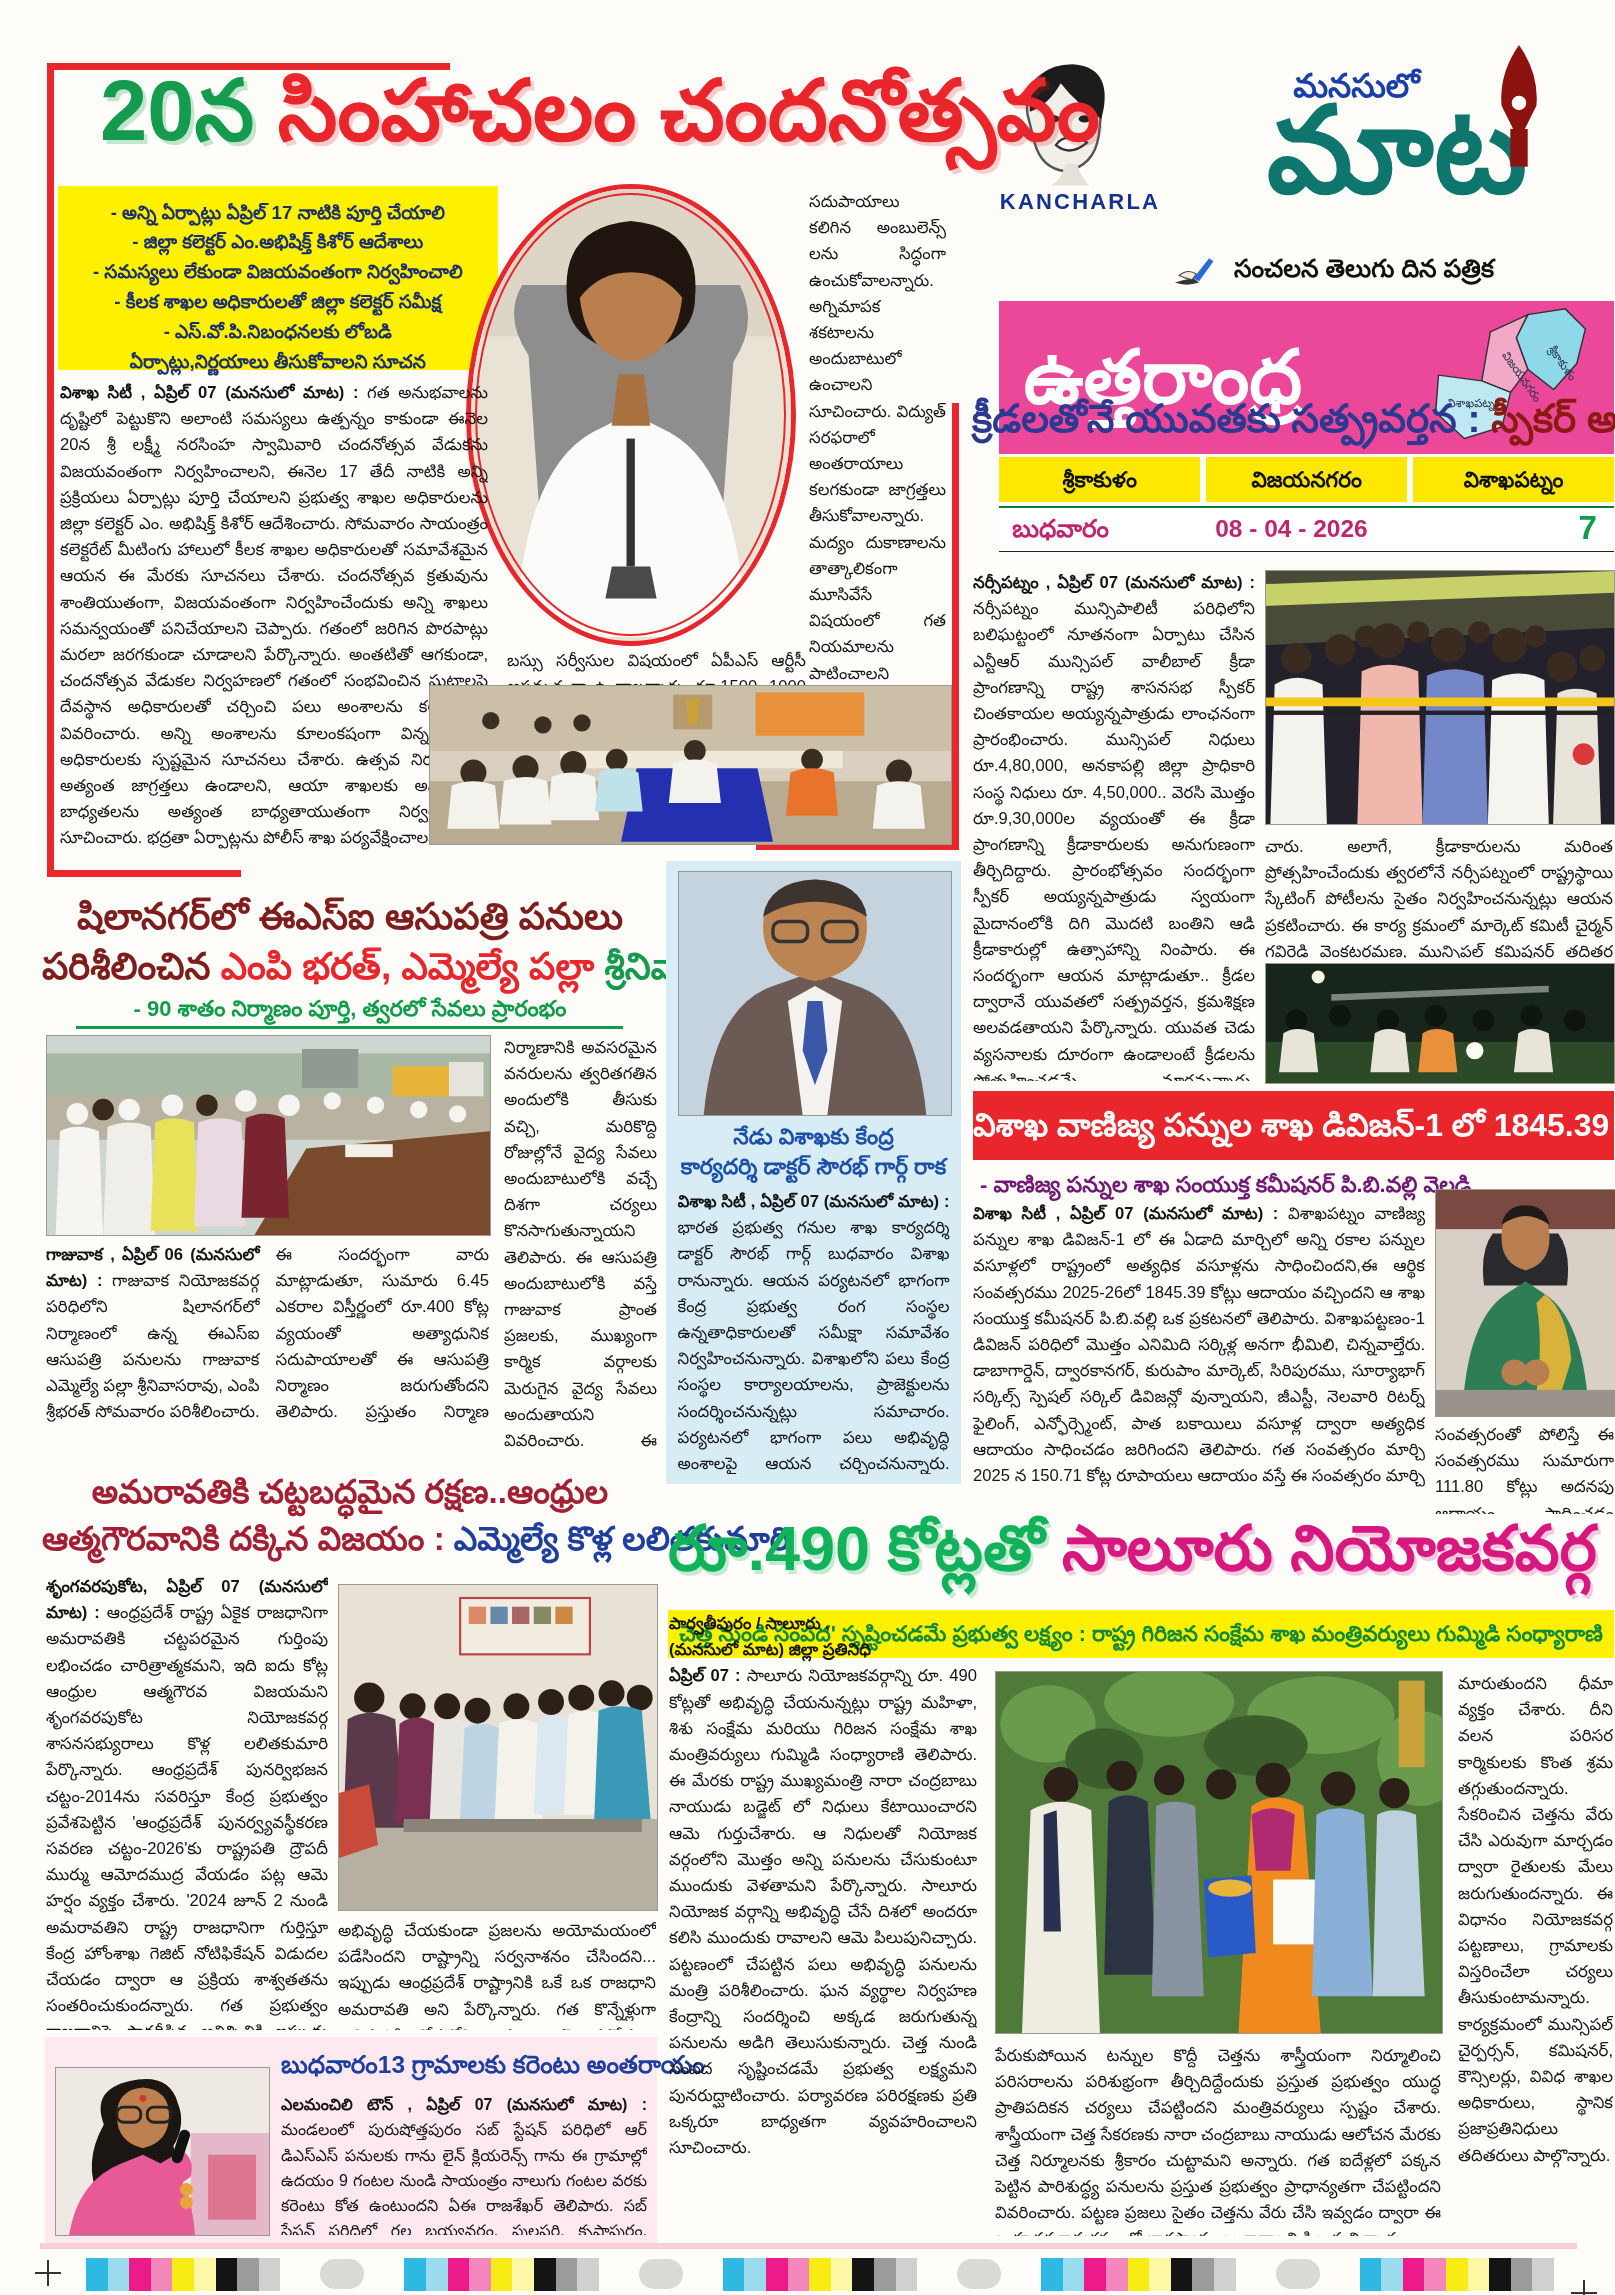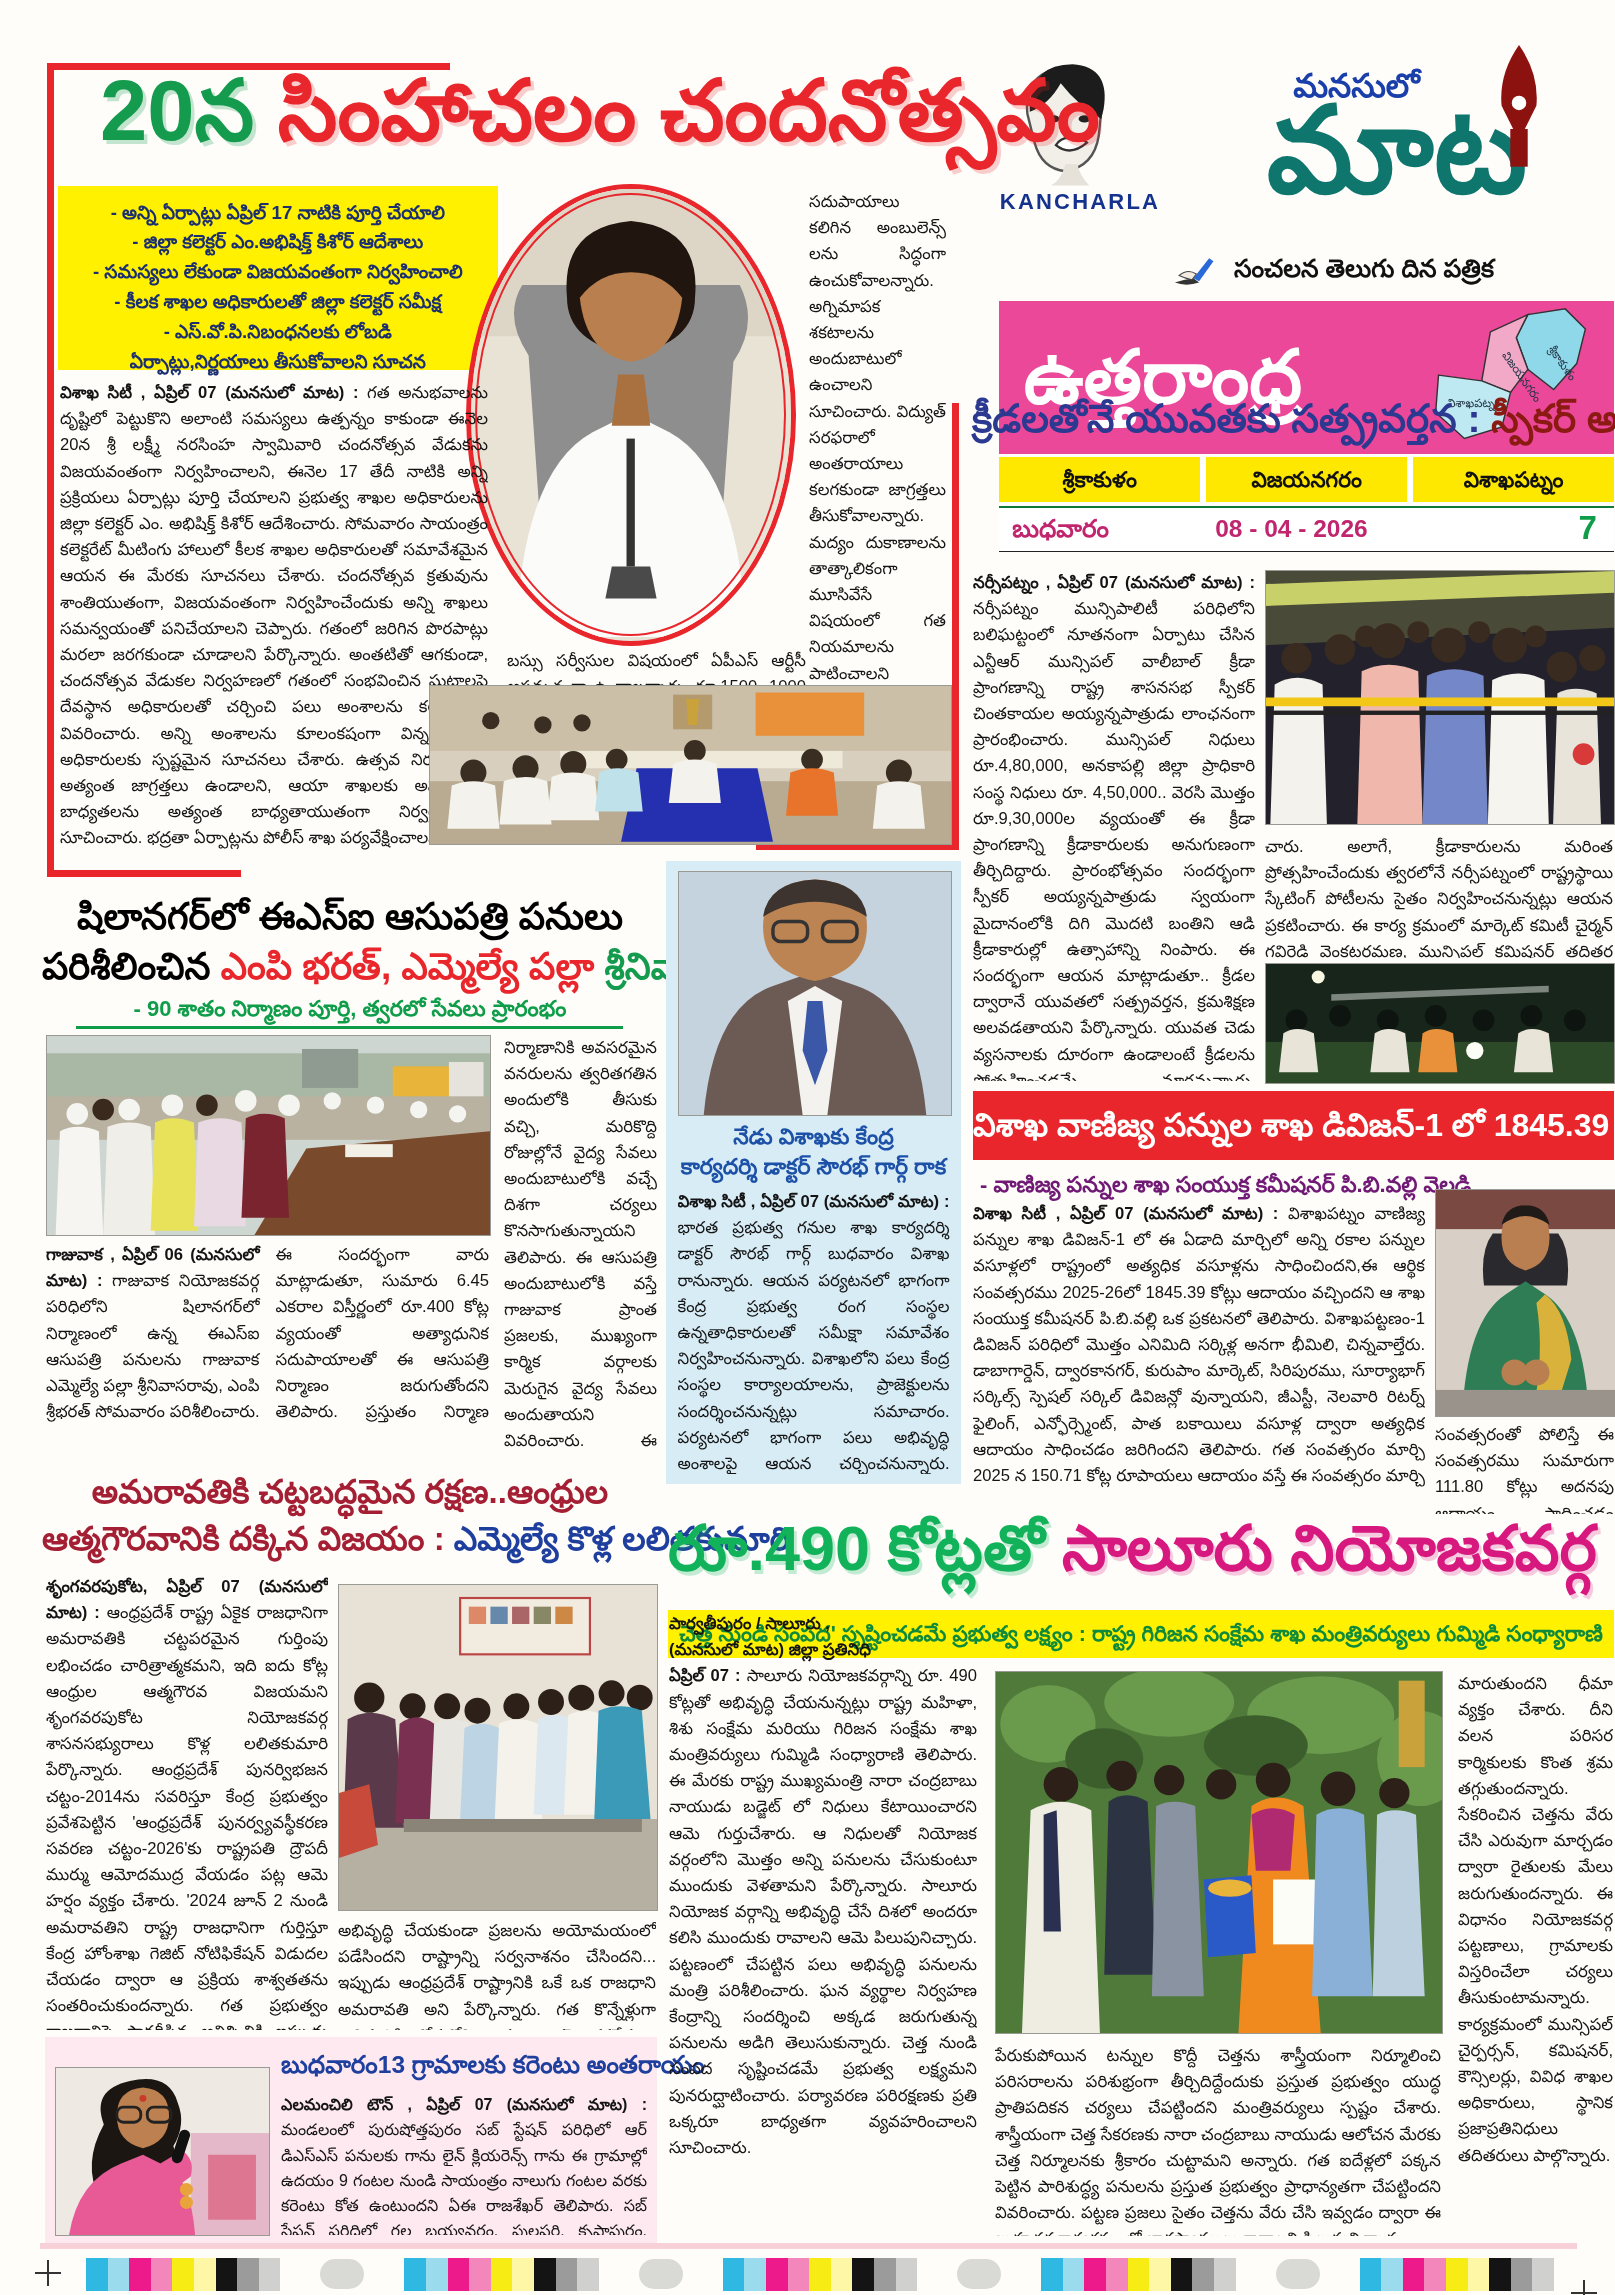--- a/index.html
+++ b/index.html
@@ -22,21 +22,21 @@
   .datebar .d{color:#c0256d;font-weight:bold;font-size:24.5px;line-height:39px;}
   .pageno{color:#0f9d4a;font-weight:bold;font-size:33px;line-height:39px;}
   
   .redbar{background:#e8262b;}
   
   .h-chandan{font-size:85px;font-weight:bold;line-height:1.3;}
   .h-chandan .g{color:#149b4d;text-shadow:3.6px 4.3px 0 rgba(20,155,77,.25);}
   .h-chandan .r{color:#e8262b;text-shadow:3.6px 4.3px 0 rgba(232,38,43,.22);}
   .pointsbox{background:#fff100;color:#1b2f70;font-weight:bold;font-size:18.7px;line-height:1.6;text-align:center;padding:11.5px 5.8px;}
   .h-esi{font-size:37px;font-weight:bold;line-height:1.25;}
-  .h-esi .p{color:#000000;} .h-esi .r{color:#e8262b;} .h-esi .g{color:#149b4d;}
+  .h-esi .p{color:#7f1d1d;} .h-esi .r{color:#e8262b;} .h-esi .g{color:#149b4d;}
   .sub-esi{color:#0f9d4a;font-weight:bold;font-size:22px;}
   .h-speaker{font-size:39px;font-weight:bold;}
   .h-speaker .b{color:#2b3990;} .h-speaker .m{color:#8a1a12;}
   .pinkbox{background:#fbe2d5;color:#7c2320;font-weight:bold;font-size:22px;text-align:center;}
   .taxbanner{background:#e8262b;color:#fff;font-weight:bold;font-size:32px;text-align:center;line-height:69px;}
   .sub-tax{color:#701a75;font-weight:bold;font-size:22px;}
   .h-amar{font-size:33px;font-weight:bold;line-height:1.35;}
   .h-amar .m{color:#a41f33;} .h-amar .b{color:#1f3f9e;}
   .h-saluru{font-size:63px;font-weight:bold;}
   .h-saluru .g{color:#12b25a;text-shadow:2.9px 4.3px 0 rgba(18,178,90,.25);}

